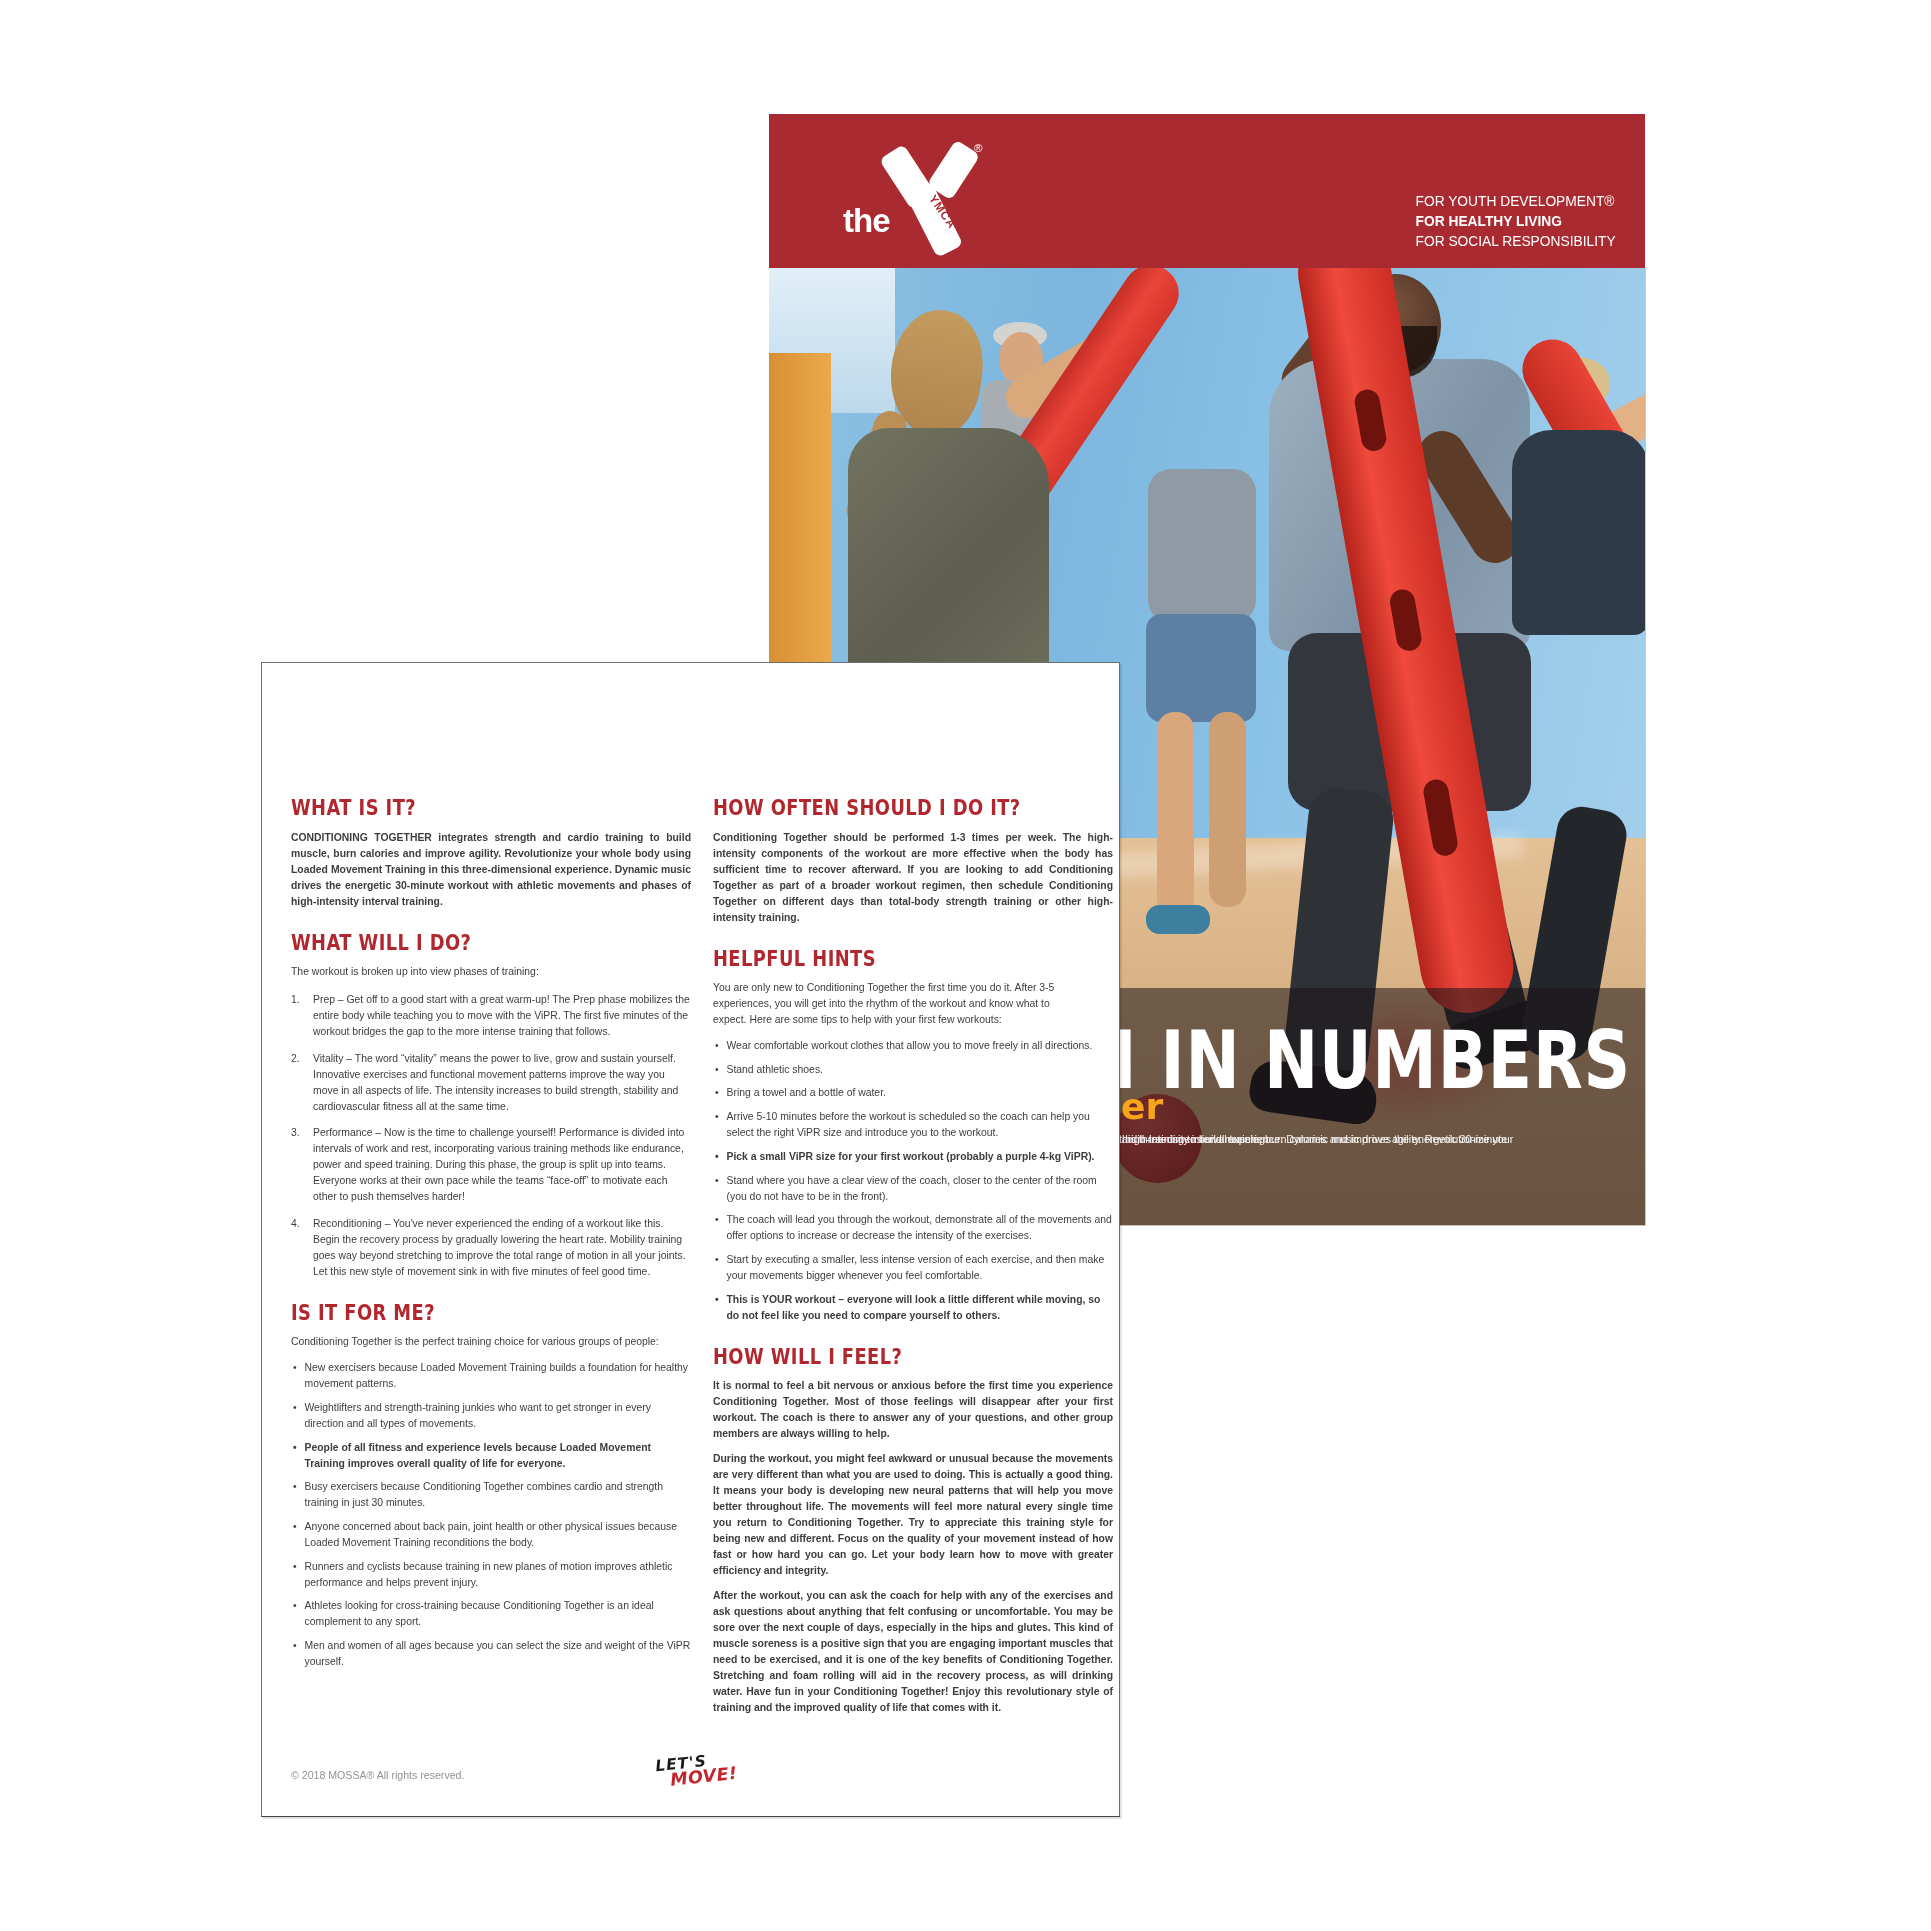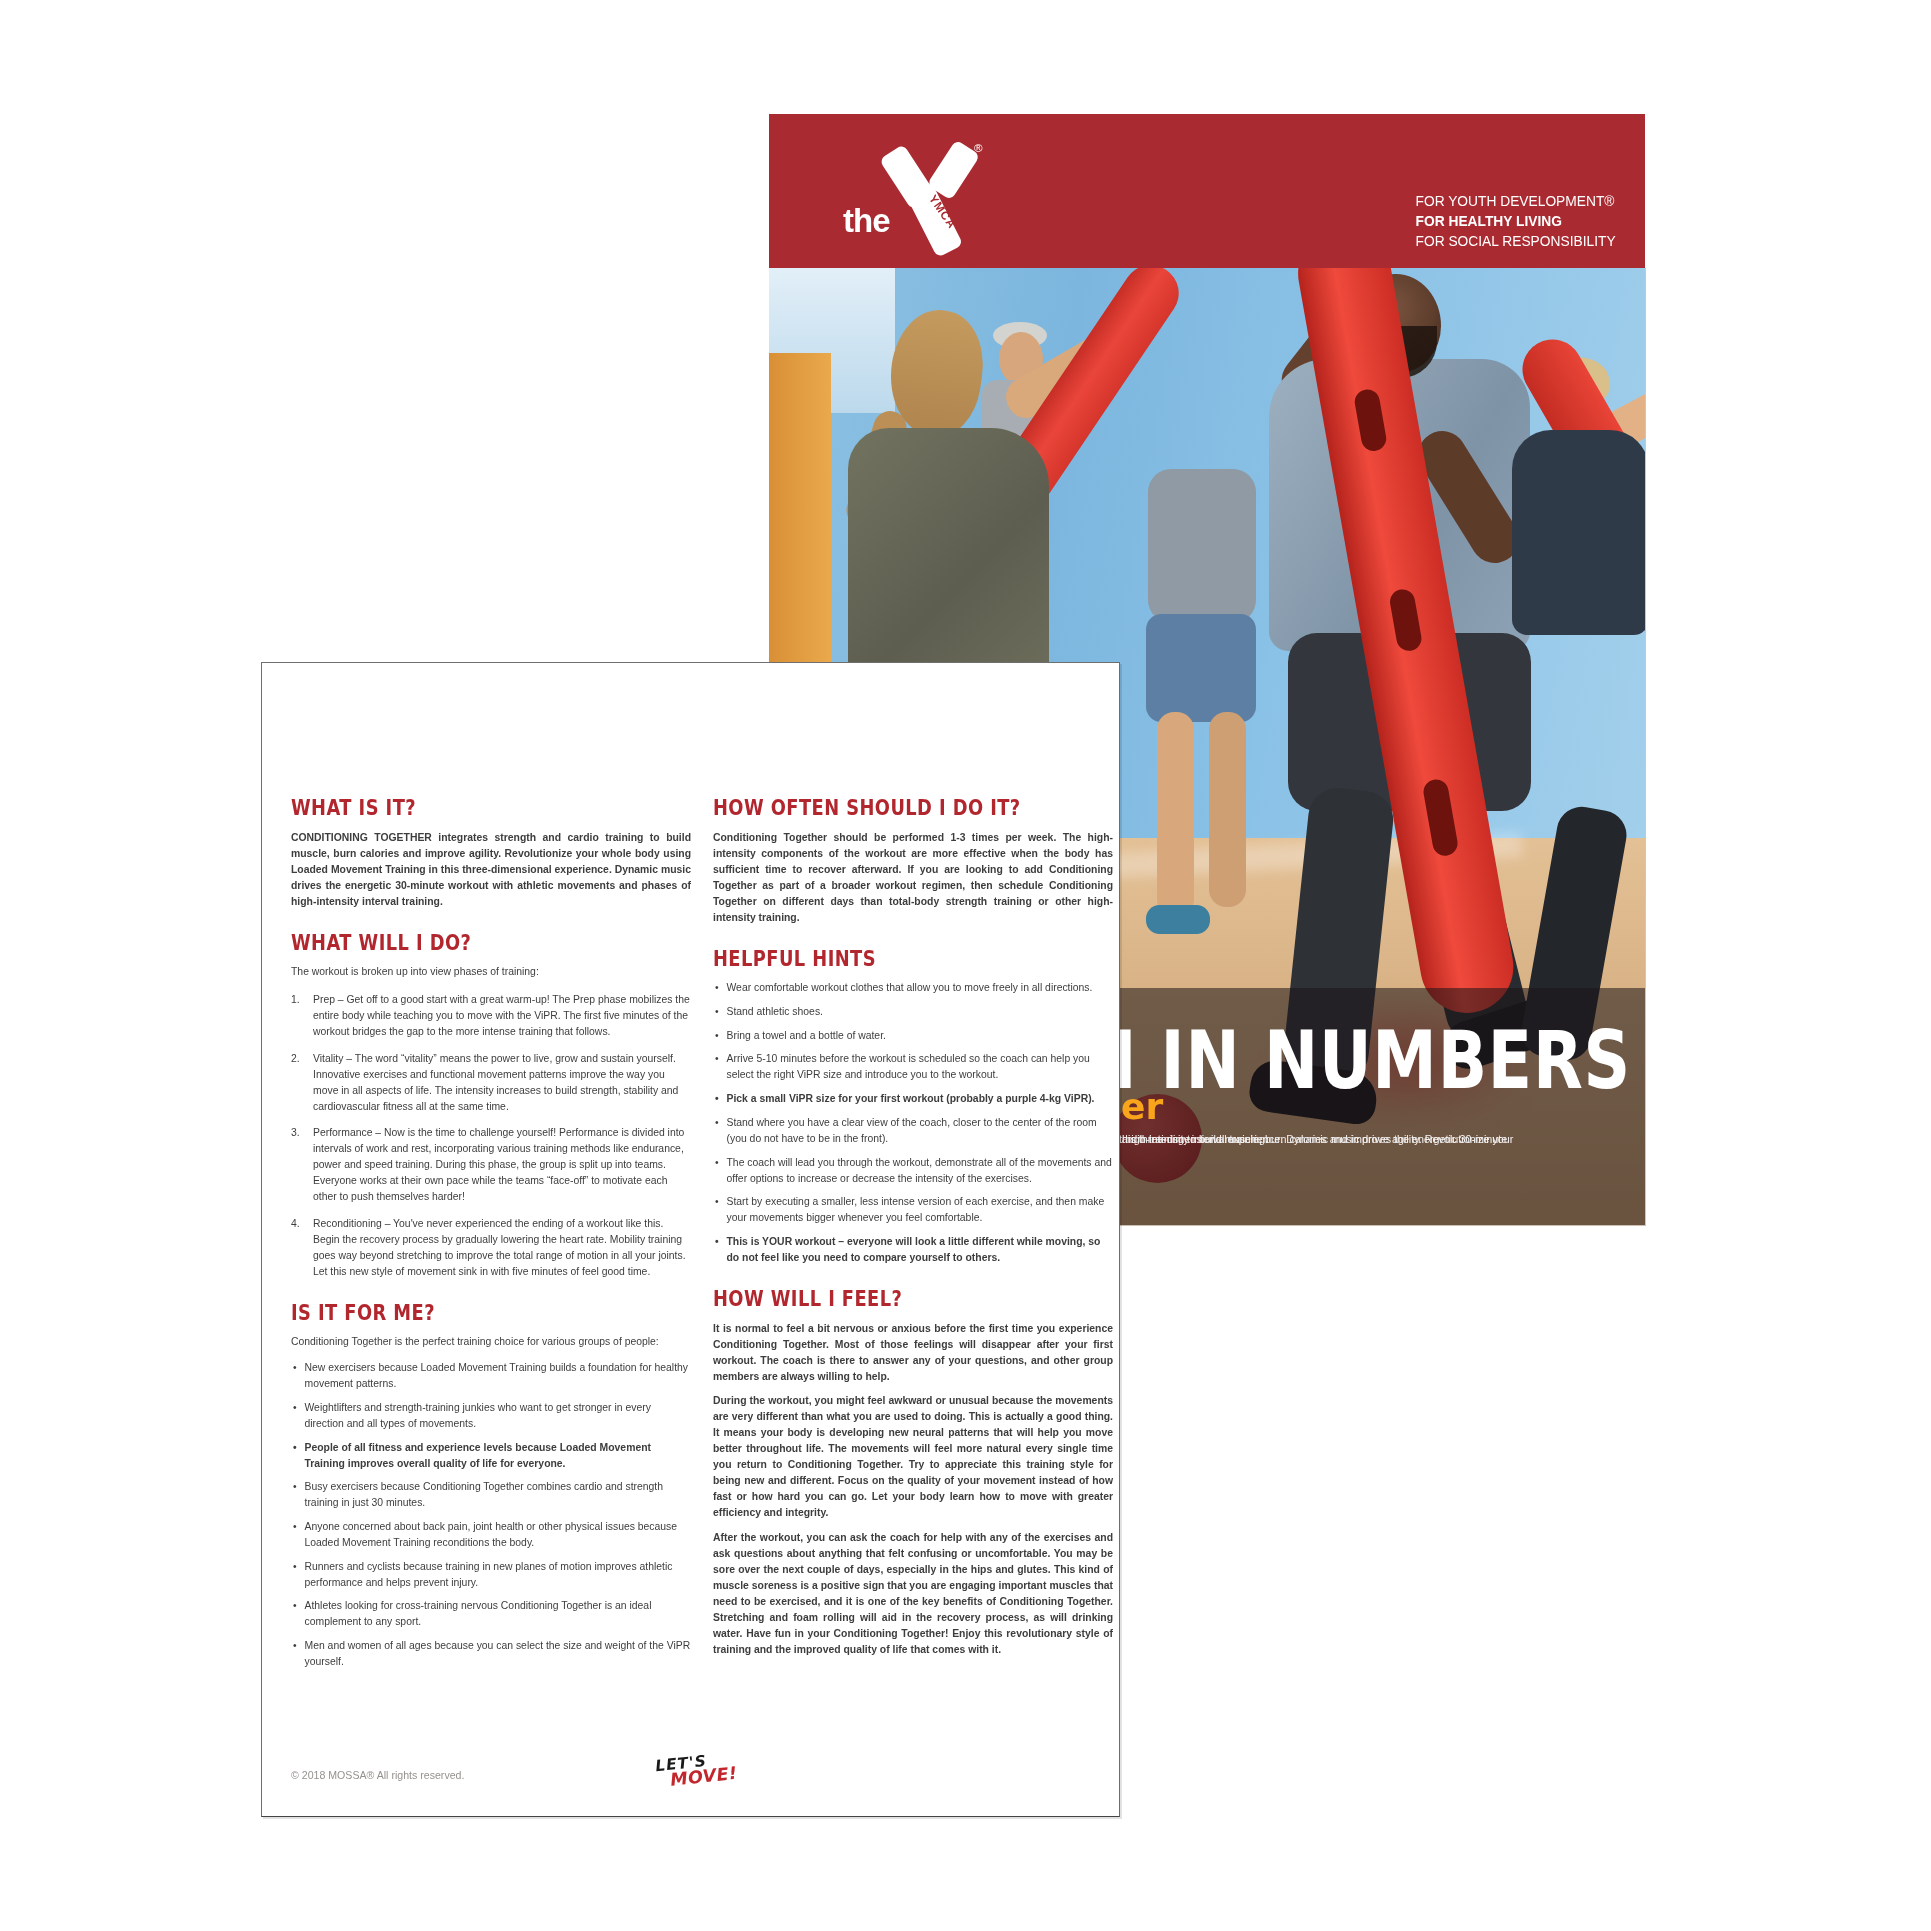--- a/index.html
+++ b/index.html
@@ -235,30 +235,31 @@
 
         <h2 class="sec">IS IT FOR ME?</h2>
         <p>Conditioning Together is the perfect training choice for various groups of people:</p>
         <ul class="bullets">
           <li>New exercisers because Loaded Movement Training builds a foundation for healthy movement patterns.</li>
           <li>Weightlifters and strength-training junkies who want to get stronger in every direction and all types of movements.</li>
           <li class="b">People of all fitness and experience levels because Loaded Movement Training improves overall quality of life for everyone.</li>
           <li>Busy exercisers because Conditioning Together combines cardio and strength training in just 30 minutes.</li>
           <li>Anyone concerned about back pain, joint health or other physical issues because Loaded Movement Training reconditions the body.</li>
           <li>Runners and cyclists because training in new planes of motion improves athletic performance and helps prevent injury.</li>
-          <li>Athletes looking for cross-training nervous Conditioning Together is an ideal complement to any sport.</li>
+          <li>Athletes looking for cross-training because Conditioning Together is an ideal complement to any sport.</li>
           <li>Men and women of all ages because you can select the size and weight of the ViPR yourself.</li>
         </ul>
       </div>
 
       <div class="col col-right">
         <h2 class="sec">HOW OFTEN SHOULD I DO IT?</h2>
         <p class="just">Conditioning Together should be performed 1-3 times per week. The high-intensity components of the workout are more effective when the body has sufficient time to recover afterward. If you are looking to add Conditioning Together as part of a broader workout regimen, then schedule Conditioning Together on different days than total-body strength training or other high-intensity training.</p>
 
         <h2 class="sec">HELPFUL HINTS</h2>
+        <p class="narrow">You are only new to Conditioning Together the first time you do it. After 3-5 experiences, you will get into the rhythm of the workout and know what to expect. Here are some tips to help with your first few workouts:</p>
         <ul class="bullets">
           <li>Wear comfortable workout clothes that allow you to move freely in all directions.</li>
           <li>Stand athletic shoes.</li>
           <li>Bring a towel and a bottle of water.</li>
           <li>Arrive 5-10 minutes before the workout is scheduled so the coach can help you select the right ViPR size and introduce you to the workout.</li>
           <li class="b">Pick a small ViPR size for your first workout (probably a purple 4-kg ViPR).</li>
           <li>Stand where you have a clear view of the coach, closer to the center of the room (you do not have to be in the front).</li>
           <li>The coach will lead you through the workout, demonstrate all of the movements and offer options to increase or decrease the intensity of the exercises.</li>
           <li>Start by executing a smaller, less intense version of each exercise, and then make your movements bigger whenever you feel comfortable.</li>
           <li class="b">This is YOUR workout – everyone will look a little different while moving, so do not feel like you need to compare yourself to others.</li>

